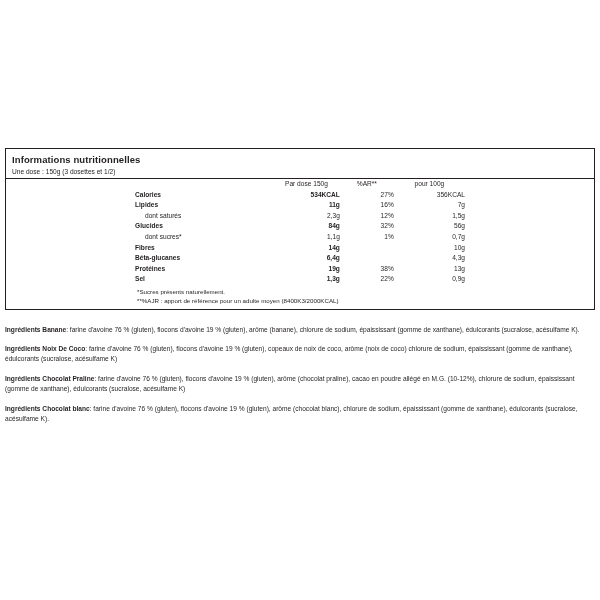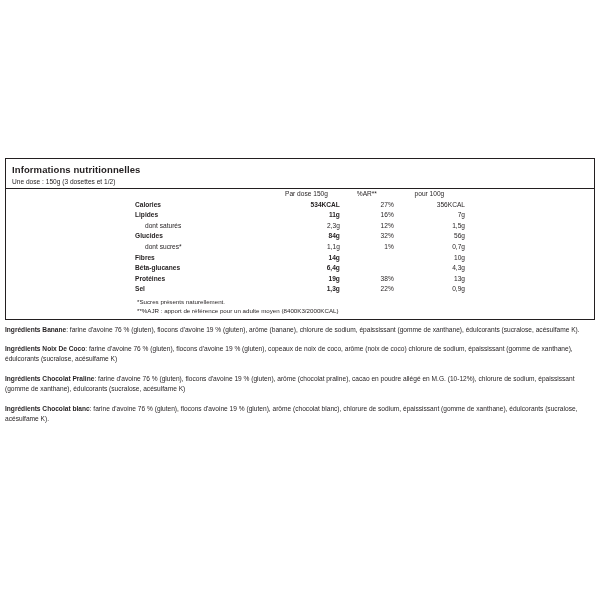--- a/index.html
+++ b/index.html
@@ -15,21 +15,21 @@
     overflow: hidden;
   }
   .page {
     position: relative;
     width: 600px;
     height: 600px;
   }
   .nutrition-box {
     position: absolute;
     left: 5px;
-    top: 158px;
+    top: 148px;
     width: 590px;
     border: 1px solid #231f20;
     box-sizing: border-box;
     padding: 5px 6px 4px 6px;
   }
   .nut-title {
     font-size: 9.5px;
     font-weight: bold;
     color: #231f20;
     letter-spacing: 0.1px;

